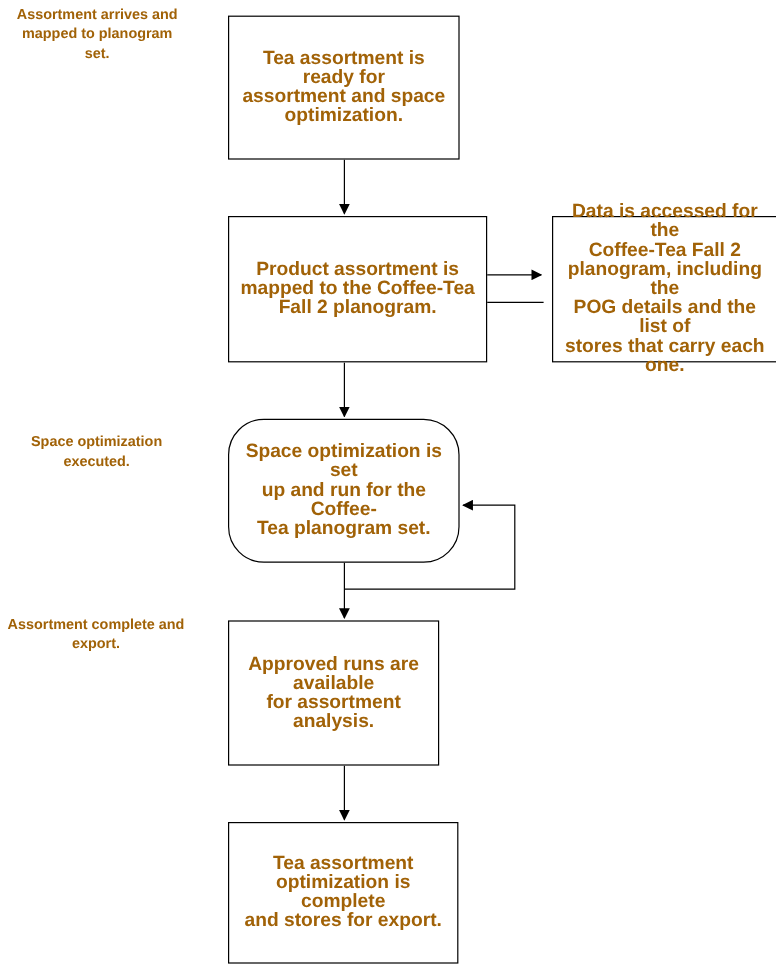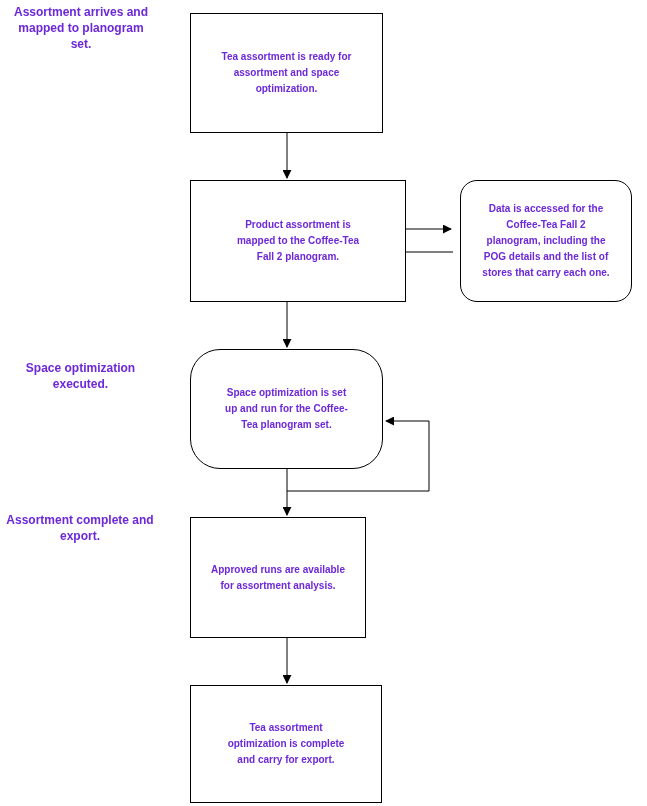--- a/index.html
+++ b/index.html
@@ -6,48 +6,48 @@
     margin: 0;
     padding: 0;
     background: #ffffff;
   }
   .canvas {
     position: relative;
     width: 647px;
     height: 806px;
     background: #ffffff;
     font-family: "Liberation Sans", sans-serif;
-    color: #6d28d9;
+    color: #a16207;
     overflow: hidden;
   }
   .connector-layer {
     position: absolute;
     left: 0;
     top: 0;
     width: 647px;
     height: 806px;
   }
   .flow-node {
     position: absolute;
     box-sizing: border-box;
     background: #ffffff;
     border: 1.5px solid #000000;
     display: flex;
     align-items: center;
     justify-content: center;
     text-align: center;
-    font-size: 10px;
+    font-size: 16px;
     font-weight: bold;
     line-height: 16px;
     white-space: pre-line;
     padding: 2px 6px;
   }
   .node-1   { left: 190px; top: 13px;  width: 193px; height: 120px; }
   .node-2   { left: 190px; top: 180px; width: 216px; height: 122px; }
-  .node-data{ left: 460px; top: 180px; width: 172px; height: 122px; border-radius: 17px; }
+  .node-data{ left: 460px; top: 180px; width: 188px; height: 122px; }
   .node-3   { left: 190px; top: 349px; width: 193px; height: 120px; border-radius: 30px; }
   .node-4   { left: 190px; top: 517px; width: 176px; height: 121px; }
   .node-5   { left: 190px; top: 685px; width: 192px; height: 118px; }
   .phase-label {
     position: absolute;
     text-align: center;
     font-size: 12px;
     font-weight: bold;
     line-height: 16px;
     white-space: pre-line;
@@ -102,15 +102,15 @@
 planogram, including the
 POG details and the list of
 stores that carry each one.</div>
   <div class="flow-node node-3">Space optimization is set
 up and run for the Coffee-
 Tea planogram set.</div>
   <div class="flow-node node-4">Approved runs are available
 for assortment analysis.</div>
   <div class="flow-node node-5">Tea assortment
 optimization is complete
-and carry for export.</div>
+and stores for export.</div>
 
 </div>
 
 </body></html>

